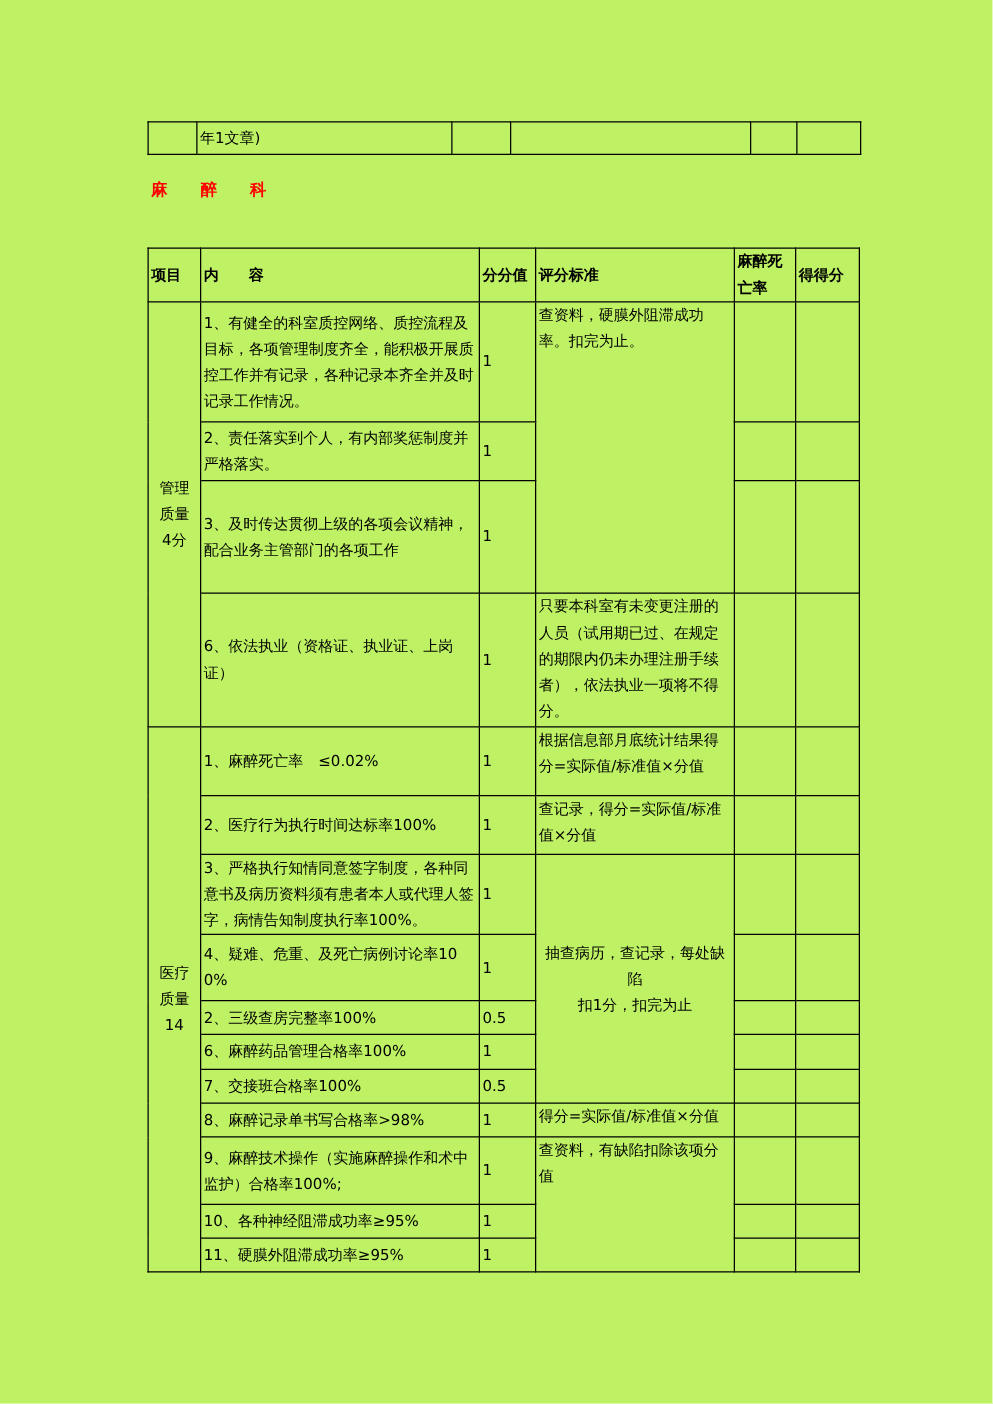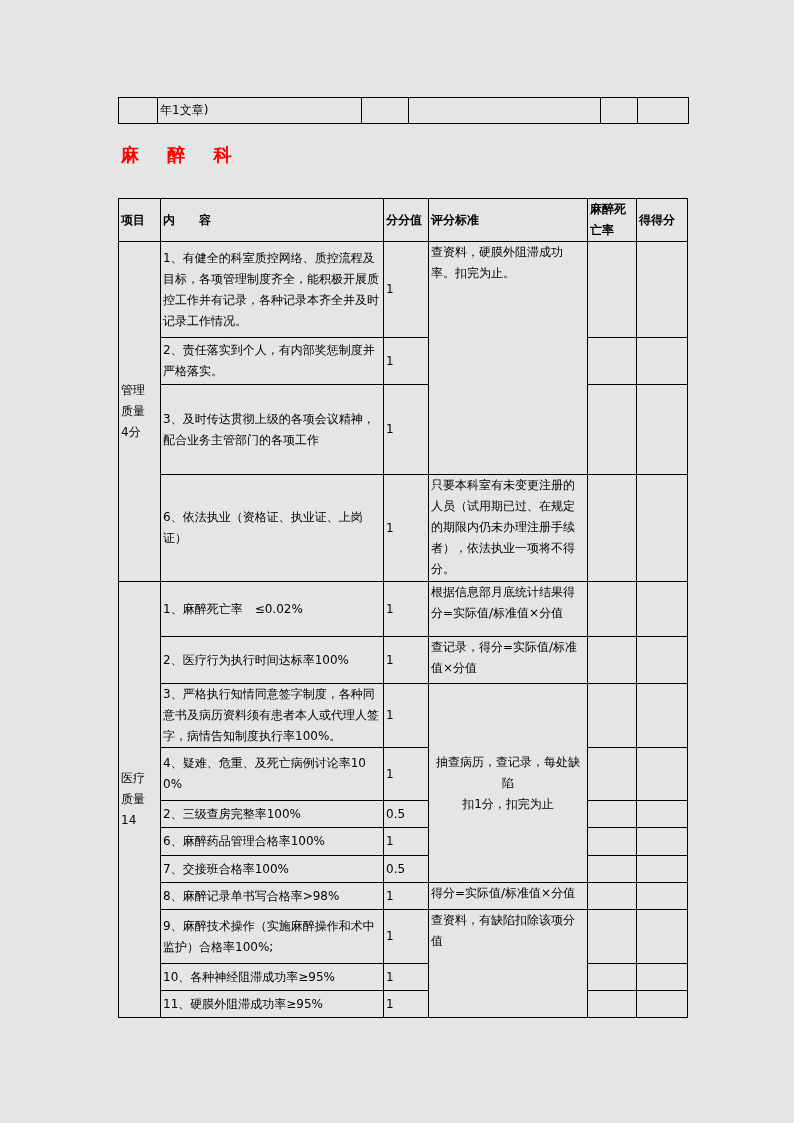--- a/index.html
+++ b/index.html
@@ -1,32 +1,32 @@
 <!DOCTYPE html>
 <html><head>
 <meta charset="utf-8">
 <style>
   html,body{margin:0;padding:0;background:#fff;}
-  .page{position:relative;width:794px;height:1123px;background:#e5e5e5;
+  .page{position:relative;width:794px;height:1123px;background:#bef264;
         font-family:"DejaVu Sans",sans-serif;color:#000;font-size:12px;}
   table{border-collapse:collapse;table-layout:fixed;}
   td{border:1px solid #000;padding:0 2px;overflow:hidden;word-break:break-all;}
   .frag{position:absolute;left:118px;top:97px;width:570px;}
   .frag td{height:25px;vertical-align:middle;}
-  .heading{position:absolute;left:121px;top:143px;font-size:18px;font-weight:bold;
+  .heading{position:absolute;left:121px;top:143px;font-size:13px;font-weight:bold;
            color:#FF0000;letter-spacing:11px;}
   .main{position:absolute;left:118px;top:198px;width:569px;}
   .main td{line-height:21px;}
   .hdr td{font-weight:bold;vertical-align:middle;}
   .cell-content{vertical-align:middle;}
   .cell-score{vertical-align:middle;text-align:left;}
   .cell-criteria{vertical-align:top;}
   .cell-criteria.mid{vertical-align:middle;}
   .pre{white-space:pre-line;text-align:center;}
-  .sec-label{vertical-align:middle;white-space:pre-line;line-height:29px;}
+  .sec-label{vertical-align:middle;white-space:pre-line;line-height:29px;text-align:center;}
 </style>
 </head>
 <body>
 
 <div class="page">
 
   <table class="frag">
     <colgroup>
       <col style="width:39px">
         <col style="width:204px">

